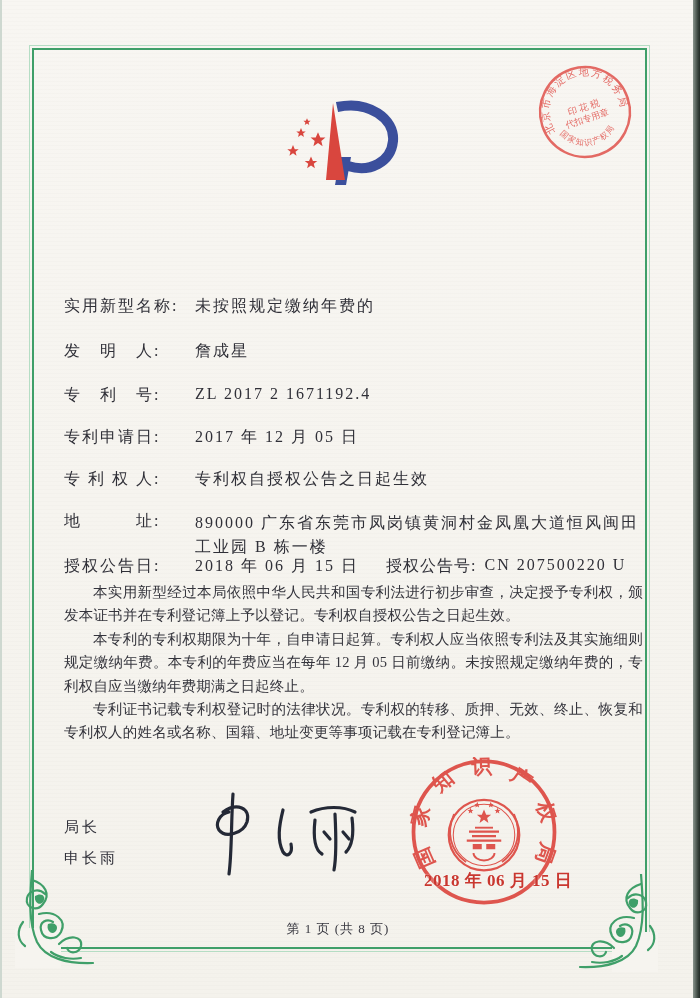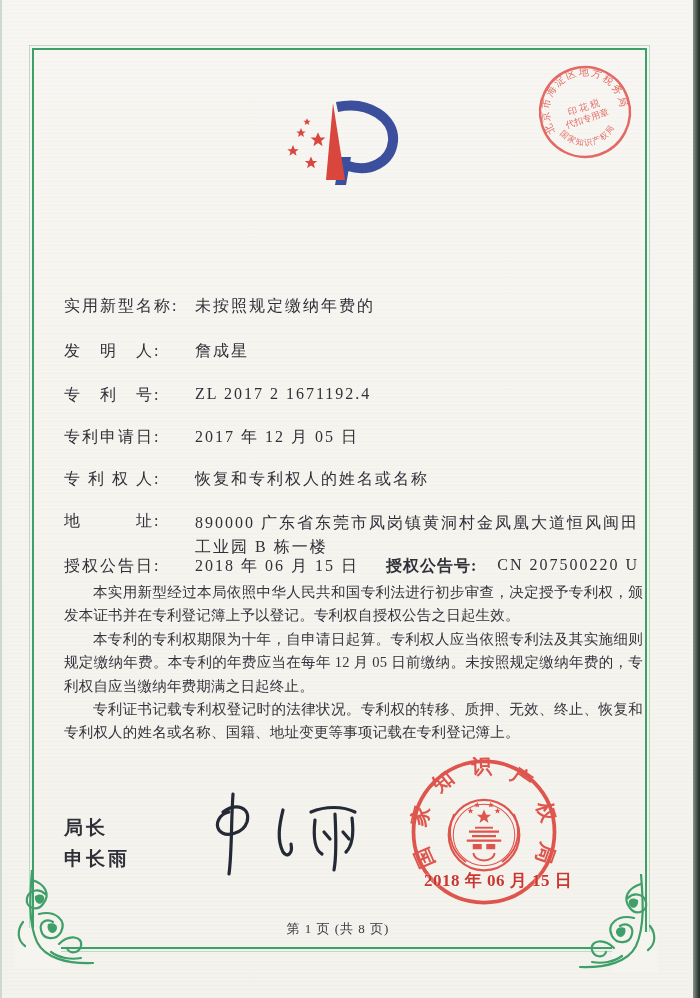--- a/index.html
+++ b/index.html
@@ -20,25 +20,25 @@
   .edge-right{right:0;top:0;width:7px;height:998px;
     background:linear-gradient(90deg,#8a958d,#39443d 70%,#222b26);}
   .edge-left{left:0;top:0;width:2px;height:998px;background:#ced8d0;}
   .cert-no{left:62px;top:90px;font-size:15px;letter-spacing:1.5px;color:#33333c;}
   .title{left:0;top:193px;width:676px;text-align:center;font-size:34px;font-weight:700;
     letter-spacing:9px;color:#2c2c35;}
   .row{left:64px;width:585px;font-size:16px;color:#303038;}
   .flabel{display:inline-block;min-width:131px;letter-spacing:2px;vertical-align:top;}
   .fvalue{display:inline-block;vertical-align:top;letter-spacing:2px;white-space:pre-line;max-width:445px;}
   .grant2{position:absolute;left:322px;top:0;white-space:nowrap;}
-  .grant2 .flabel{min-width:auto;margin-right:20px;letter-spacing:1px;font-weight:bold;}
+  .grant2 .flabel{min-width:auto;margin-right:8px;letter-spacing:1px;}
   .body-text{left:64px;top:581px;width:579px;font-size:14.5px;line-height:23.4px;
     text-align:justify;color:#34343c;letter-spacing:0.2px;}
   .body-text p{margin:0;text-indent:2em;}
-  .signer{left:64px;top:812px;font-size:19px;line-height:31px;letter-spacing:3px;color:#2f2f38;font-weight:bold;}
+  .signer{left:64px;top:812px;font-size:15px;line-height:31px;letter-spacing:3px;color:#2f2f38;}
   .footer{left:0;top:920px;width:676px;text-align:center;font-size:13px;letter-spacing:1px;color:#3a3a42;}
   .seal-main-box{left:409px;top:757px;width:150px;height:150px;opacity:0.93;}
   .seal-date{left:424px;top:869px;font-size:17px;font-weight:700;color:#c9372f;letter-spacing:0.5px;
     text-shadow:0 0 2px rgba(255,255,255,0.8);}
   .seal-tax-box{left:536px;top:63px;width:98px;height:98px;transform:rotate(-18deg);opacity:0.85;}
   .sig-box{left:185px;top:782px;width:190px;height:100px;}
   .logo-box{left:283px;top:99px;width:118px;height:90px;}
   .orn{width:80px;height:98px;}
   .orn-left{left:15px;top:870px;}
   .orn-right{left:578px;top:874px;transform:scaleX(-1);}
@@ -112,21 +112,21 @@
   <div class="abs row" style="top:341px">
     <span class="flabel">发　明　人:</span><span class="fvalue">詹成星</span>
   </div>
   <div class="abs row" style="top:385px">
     <span class="flabel">专　利　号:</span><span class="fvalue">ZL 2017 2 1671192.4</span>
   </div>
   <div class="abs row" style="top:427px">
     <span class="flabel">专利申请日:</span><span class="fvalue">2017 年 12 月 05 日</span>
   </div>
   <div class="abs row" style="top:469px">
-    <span class="flabel">专 利 权 人:</span><span class="fvalue">恢复和专利权人的姓名或名称</span>
+    <span class="flabel">专 利 权 人:</span><span class="fvalue">专利权自授权公告之日起生效</span>
   </div>
   <div class="abs row" style="top:511px">
     <span class="flabel">地　　　址:</span><span class="fvalue" style="line-height:23.5px">890000 广东省东莞市凤岗镇黄洞村金凤凰大道恒风闽田
 工业园 B 栋一楼</span>
   </div>
   <div class="abs row" style="top:556px">
     <span class="flabel">授权公告日:</span><span class="fvalue">2018 年 06 月 15 日</span>
     <span class="grant2">
       <span class="flabel">授权公告号:</span><span class="fvalue">CN 207500220 U</span>
     </span>

